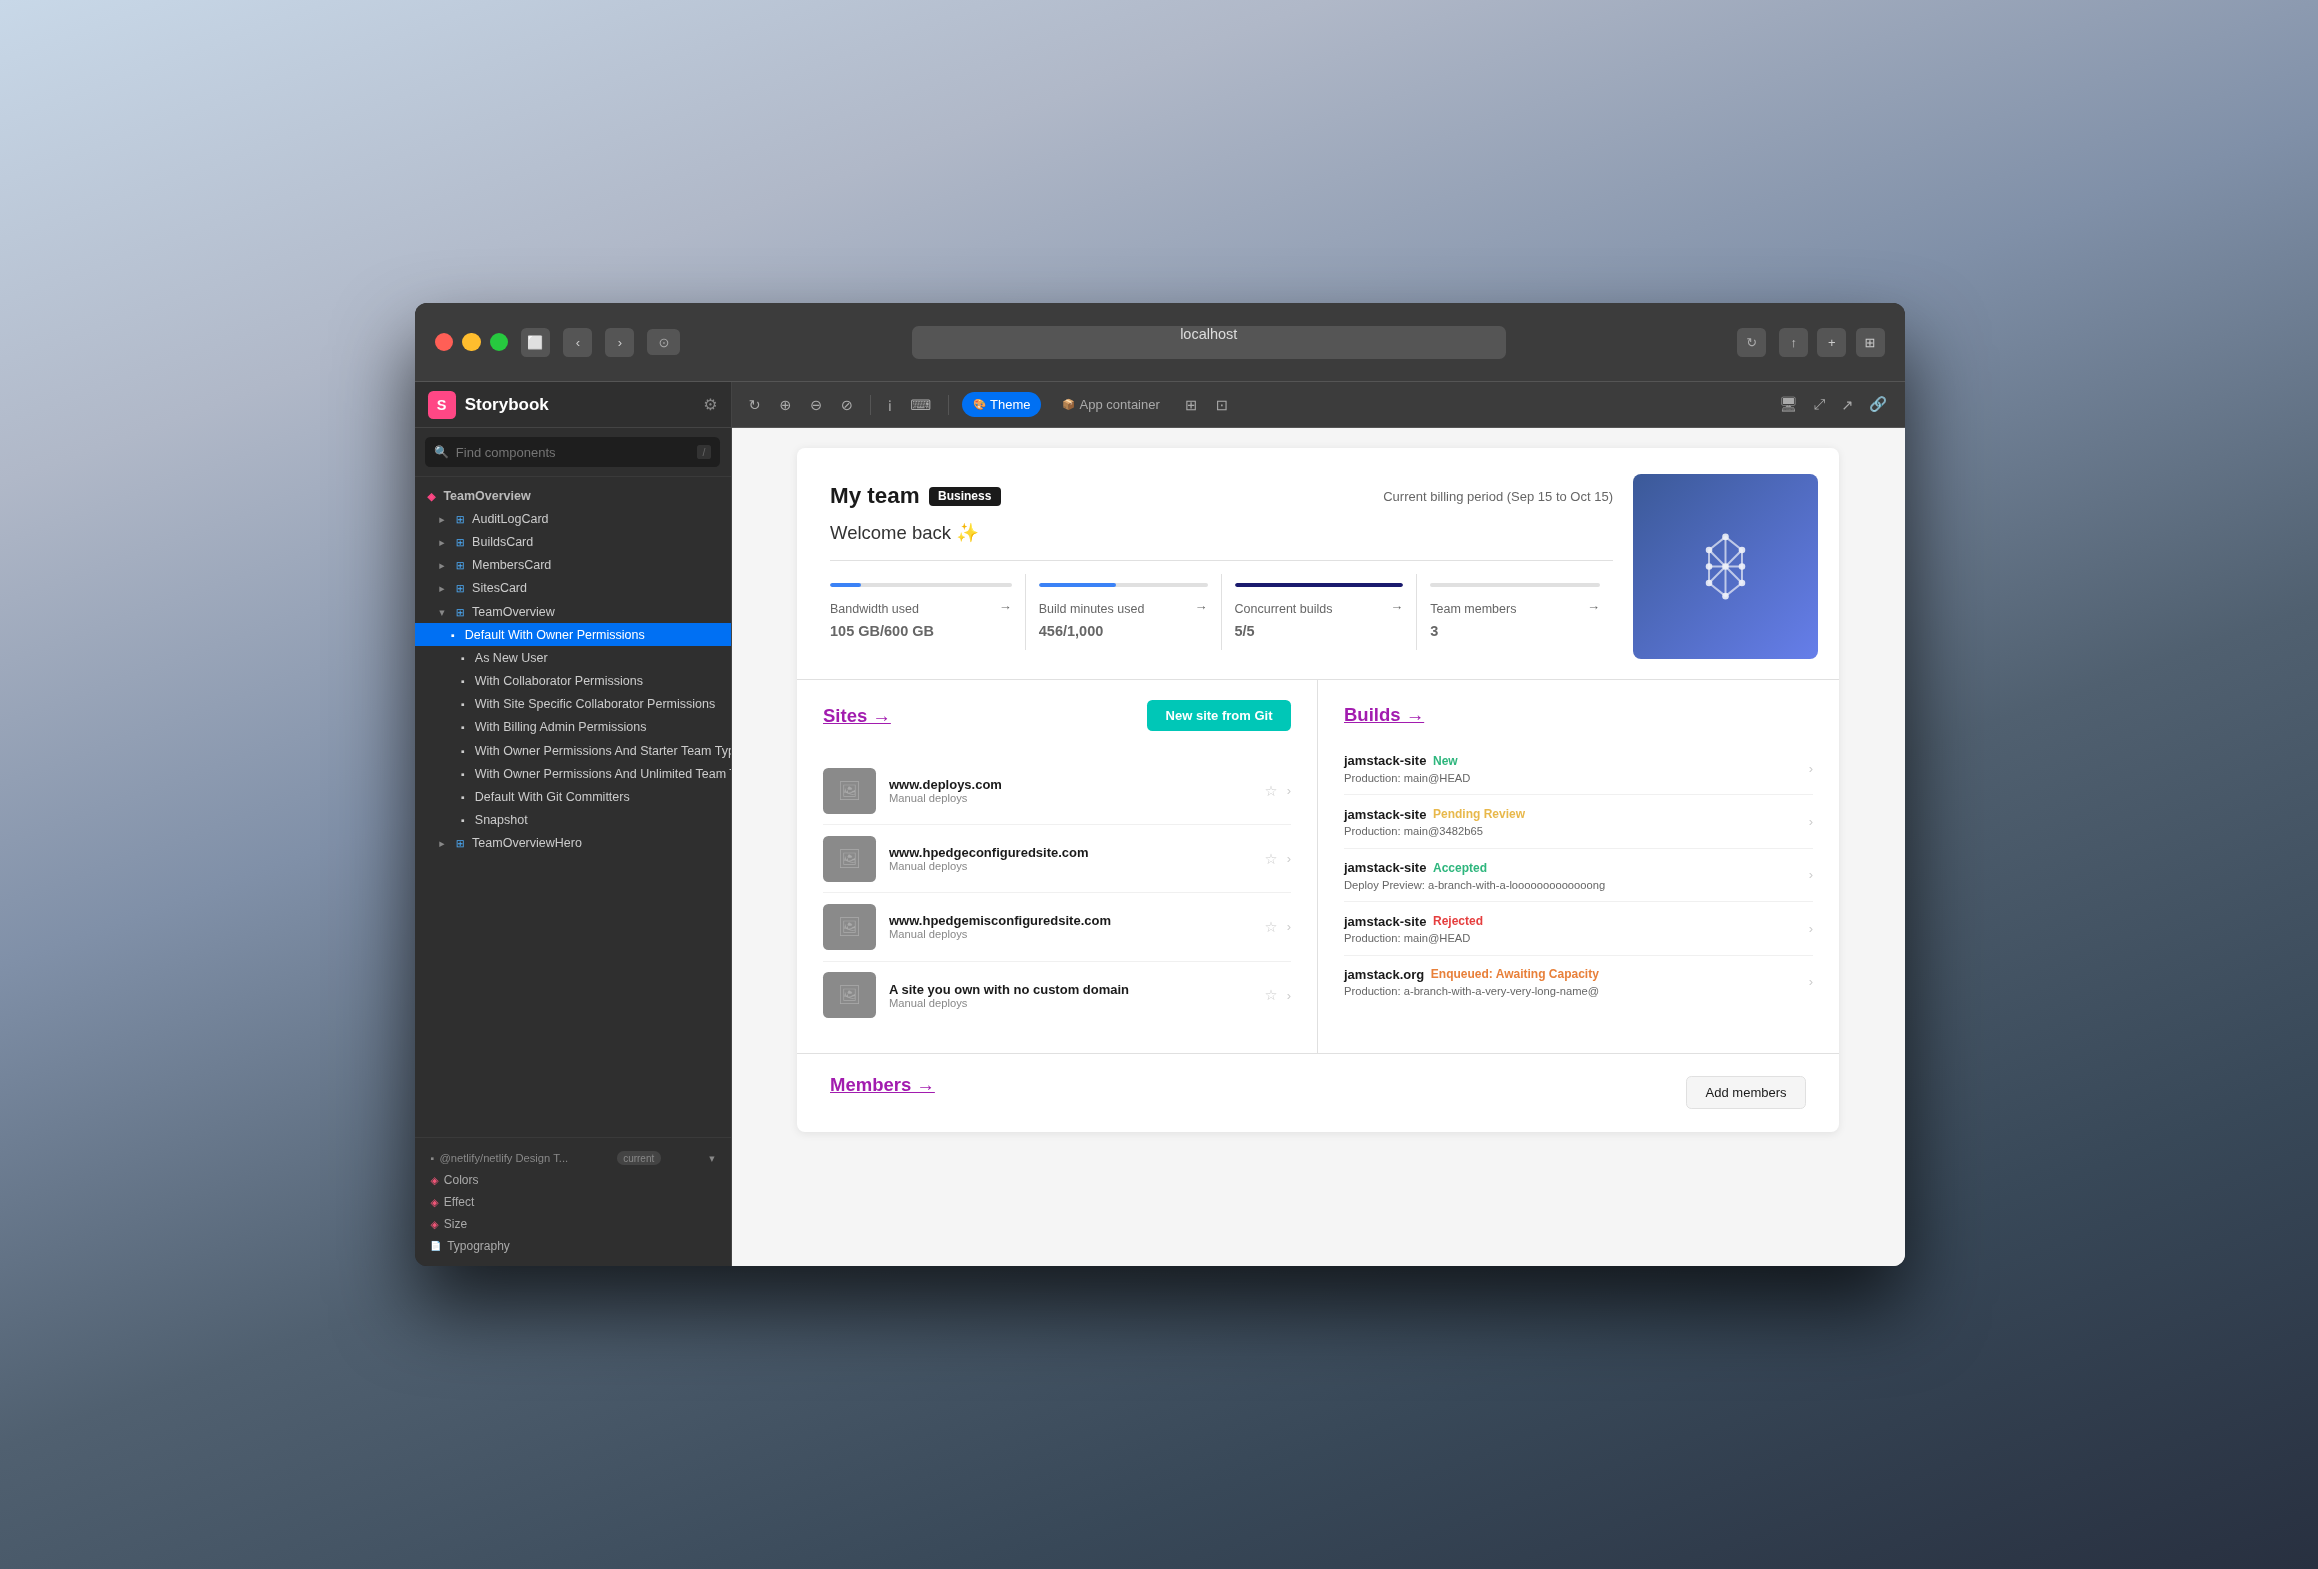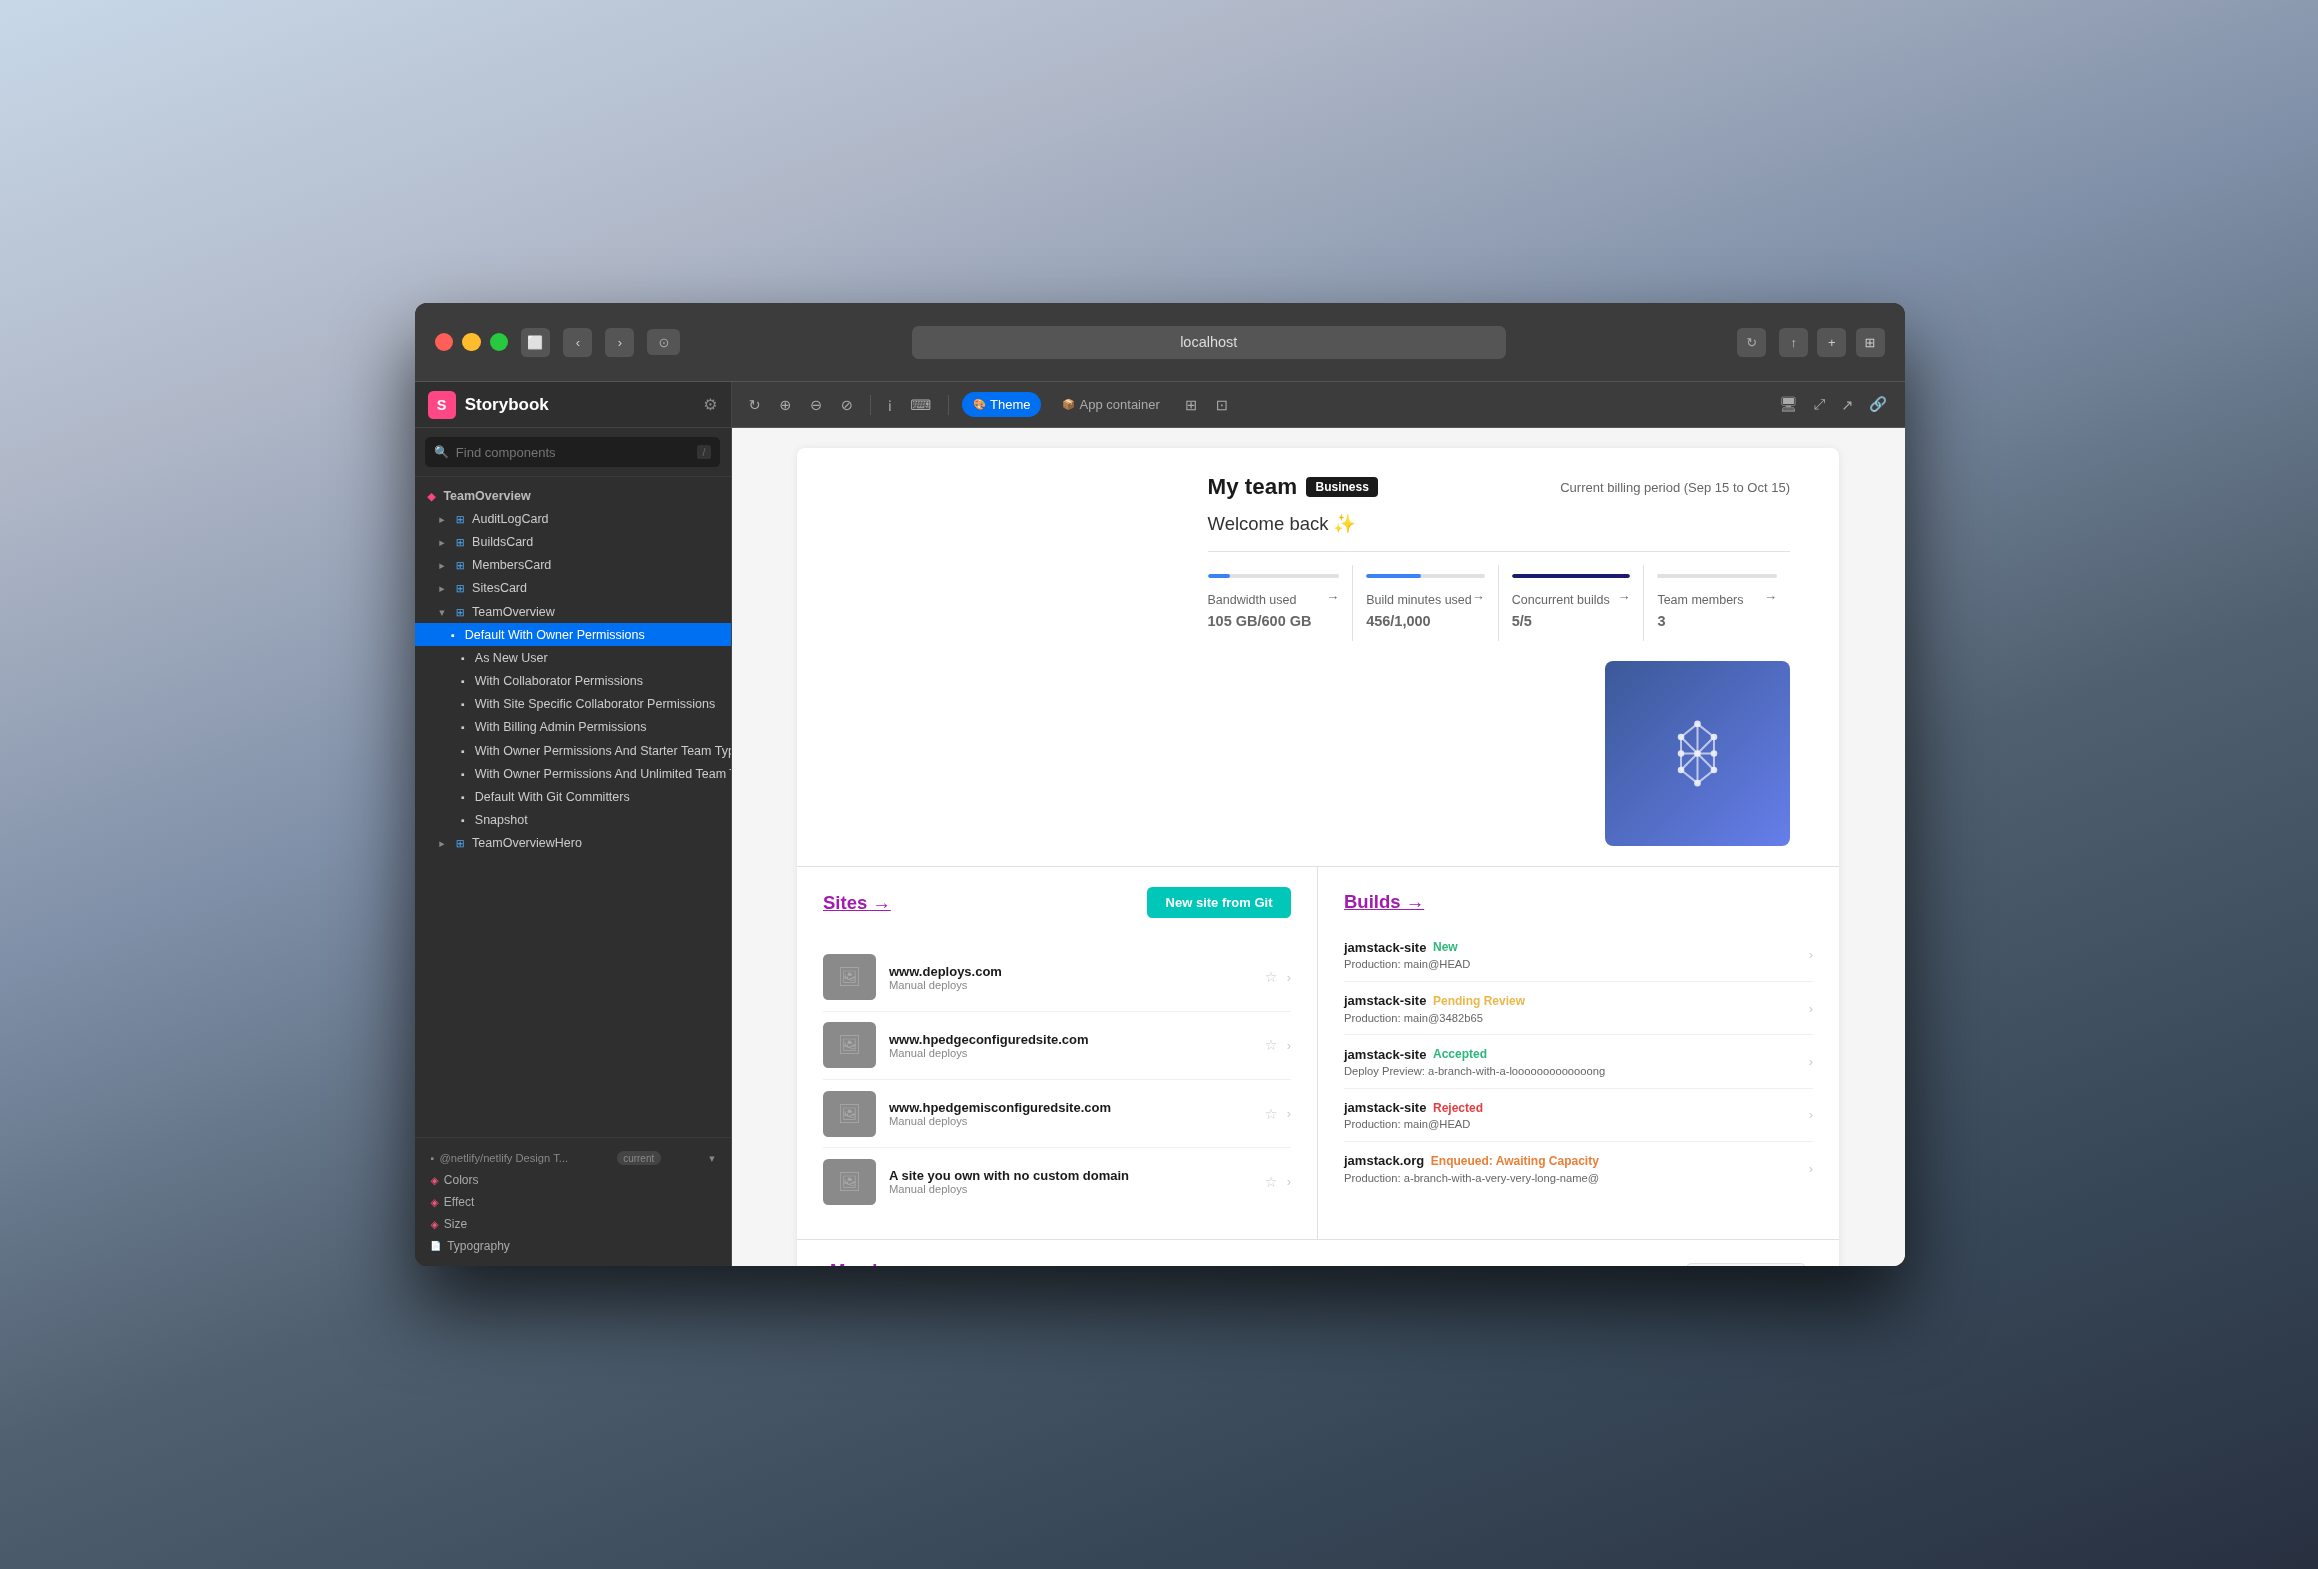--- a/index.html
+++ b/index.html
@@ -60,21 +60,21 @@
       color: #ccc;
       font-size: 13px;
       cursor: pointer;
     }
     .address-bar {
       flex: 1;
       height: 33px;
       background: #555;
       border-radius: 6.6px;
       display: flex;
-      align-items: center;
+      align-items: flex-start;
       justify-content: center;
       color: #ddd;
       font-size: 14.5px;
       max-width: 594px;
       margin: 0 auto;
     }
     .browser-actions {
       display: flex;
       gap: 9.2px;
       align-items: center;
@@ -299,24 +299,23 @@
       border-radius: 8px;
       width: 100%;
       max-width: 1042px;
       box-shadow: 0 1.3px 8px rgba(0,0,0,0.08);
       overflow: hidden;
     }
 
     
     .team-top {
       display: flex;
-      padding: 26px 49px 20px 33px;
+      padding: 26px 21px 20px 33px;
       gap: 20px;
-      align-items: flex-end;
-      flex-direction: column;
+      align-items: center;
     }
     .team-info {
       flex: 1;
     }
     .team-header {
       display: flex;
       align-items: center;
       gap: 9.2px;
       margin-bottom: 13px;
     }

